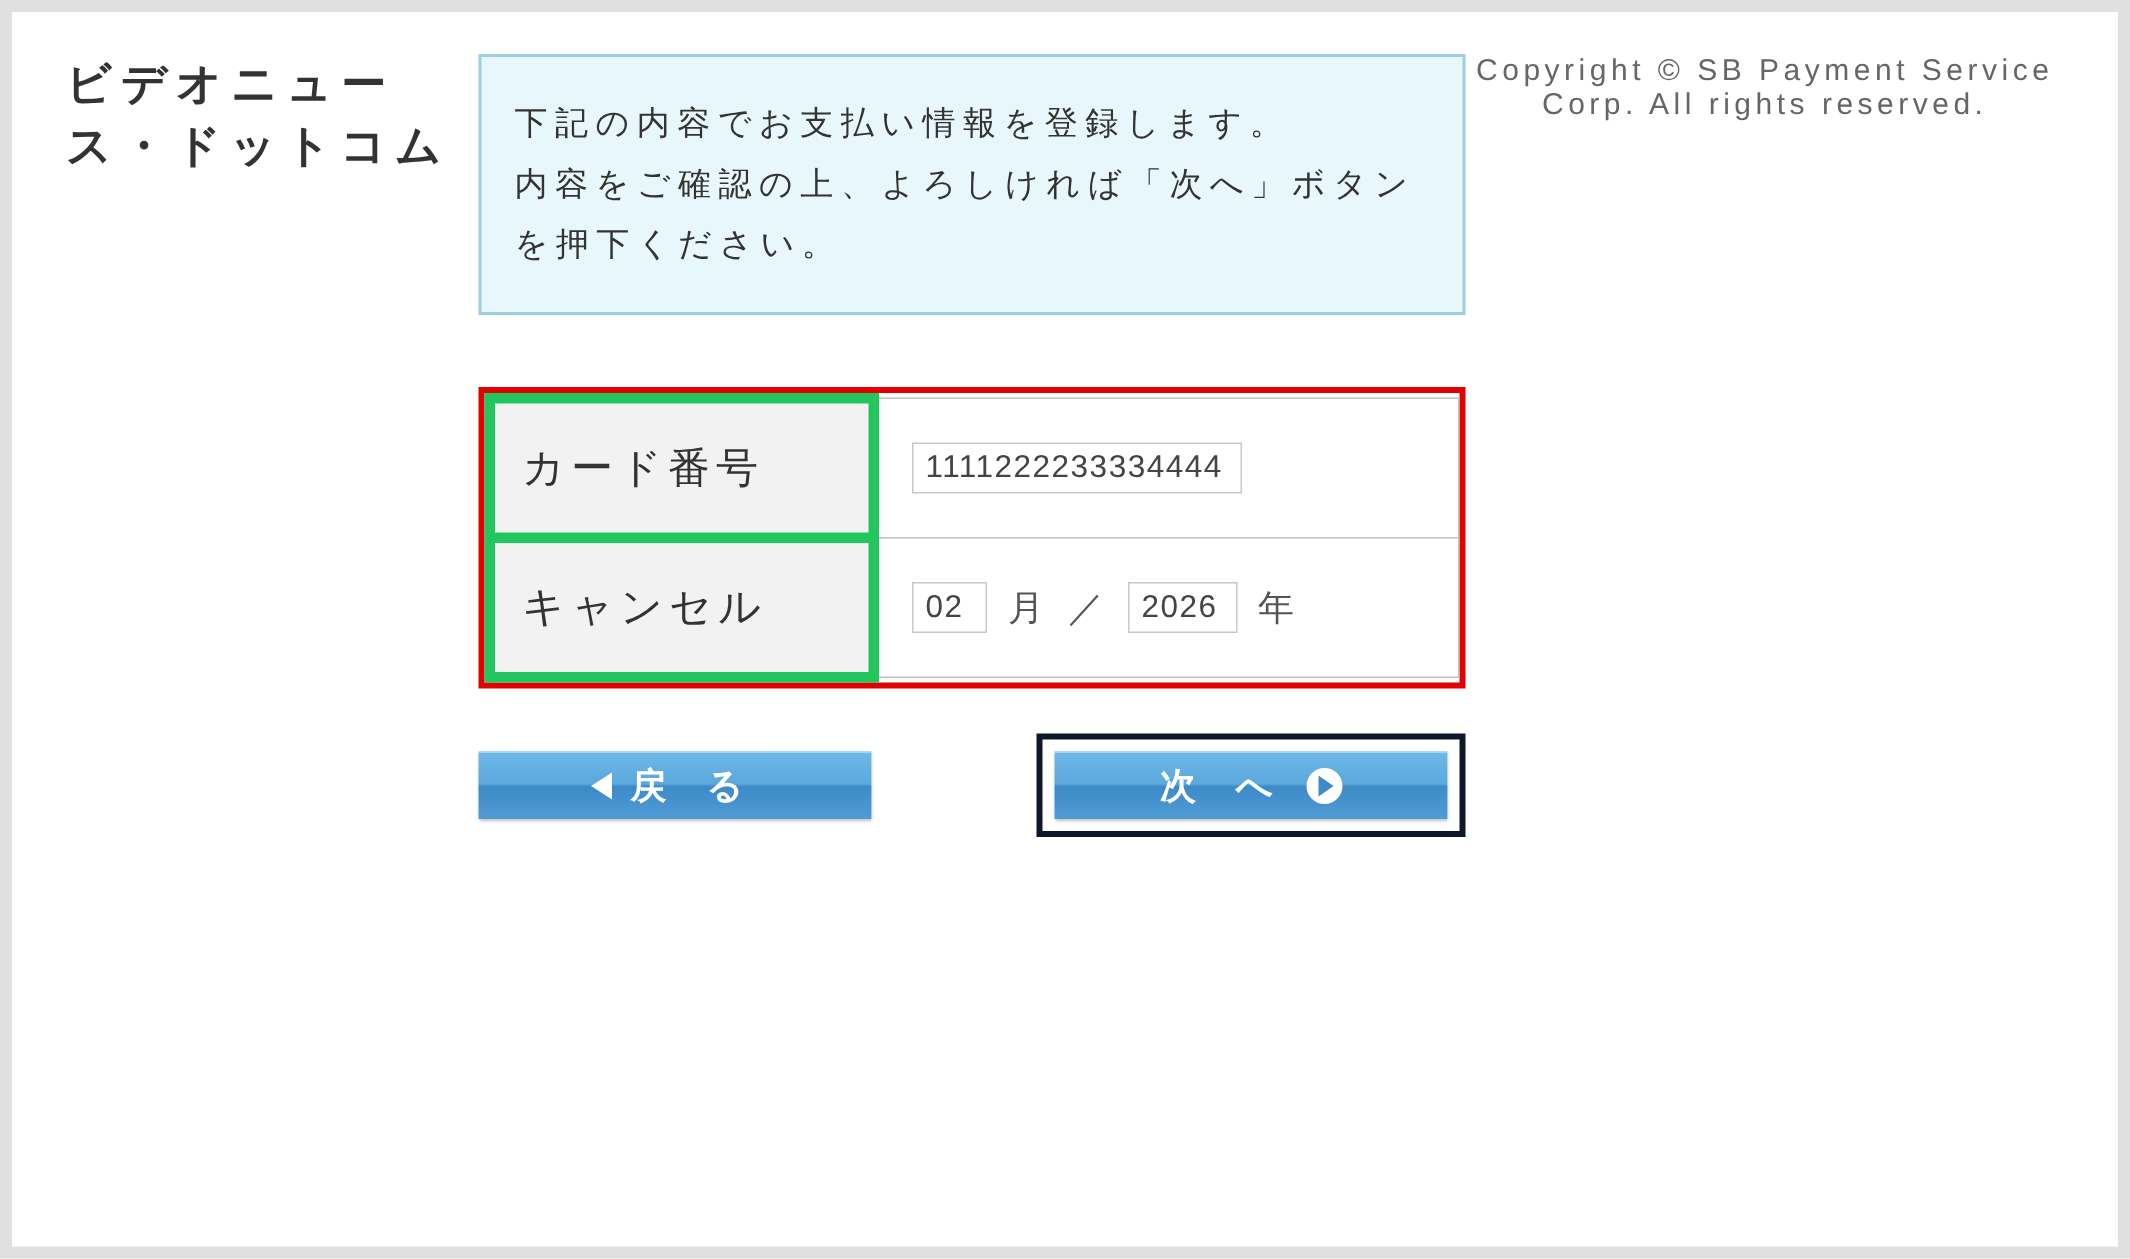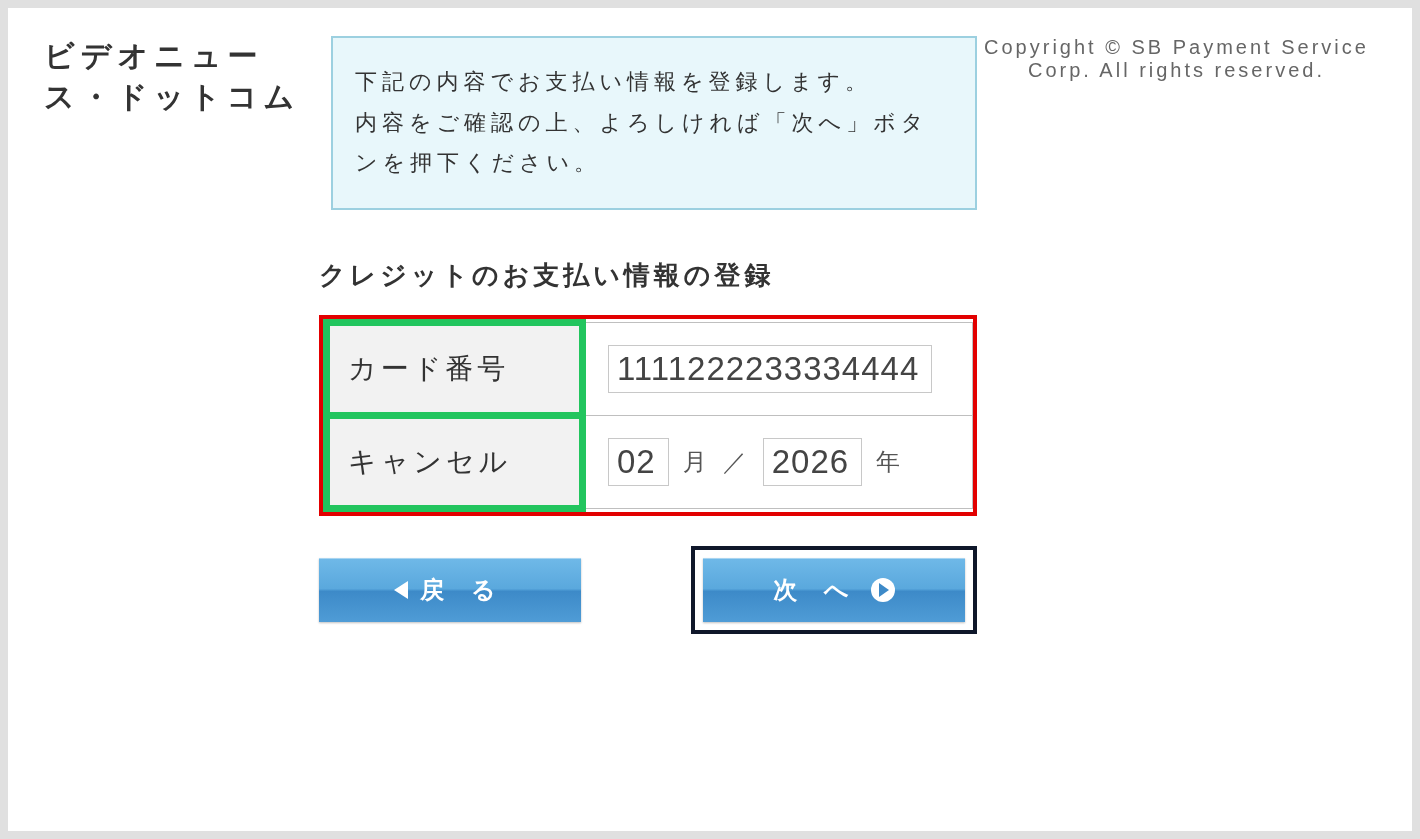--- a/index.html
+++ b/index.html
@@ -36,21 +36,20 @@
     }
     .info-box {
       background: #e8f7fb;
       border: 2px solid #9cd0e0;
       padding: 24px 22px;
       font-size: 22px;
       letter-spacing: 5px;
       line-height: 1.85;
       color: #333;
       margin-bottom: 48px;
-      margin-left: 12px;
     }
     .section-title {
       font-size: 26px;
       font-weight: bold;
       letter-spacing: 4px;
       color: #333;
       margin-bottom: 22px;
     }
     .form-table-wrap {
       border: 4px solid #e20000;
@@ -79,21 +78,21 @@
       font-size: 24px;
       color: #555;
       letter-spacing: 3px;
       vertical-align: middle;
     }
     .readonly-box {
       display: inline-block;
       background: #fff;
       border: 1px solid #c8c8c8;
       padding: 4px 12px 4px 8px;
-      font-size: 33px;
+      font-size: 21px;
       color: #444;
       letter-spacing: 1px;
     }
     .readonly-small { min-width: 50px; text-align: left; }
     .expiry-row { display: flex; align-items: center; gap: 14px; }
     .expiry-sep, .expiry-unit {
       font-size: 24px;
       color: #555;
       letter-spacing: 2px;
     }
@@ -103,21 +102,21 @@
       gap: 110px;
       align-items: center;
       margin-bottom: 30px;
     }
     .highlight-wrap {
       border: 4px solid #0f172a;
       padding: 8px;
     }
     .btn {
       width: 262px;
-      height: 64px;
+      height: 45px;
       border: none;
       cursor: pointer;
       color: #fff;
       font-size: 24px;
       font-weight: bold;
       letter-spacing: 10px;
       display: flex;
       align-items: center;
       justify-content: center;
       gap: 12px;
@@ -167,21 +166,20 @@
   <div class="site-title">ビデオニュース・ドットコム</div>
   <hr class="title-divider">
 
   <div class="content">
 
     <div class="info-box">
       <div>下記の内容でお支払い情報を登録します。</div>
       <div>内容をご確認の上、よろしければ「次へ」ボタンを押下ください。</div>
     </div>
 
-    <div class="section-title">クレジットのお支払い情報の登録</div>
 
     <div class="form-table-wrap">
       <table class="form-table">
         <tbody>
             <tr>
           <th>カード番号</th>
           <td>
             <span class="readonly-box">1111222233334444</span>
           </td>
         </tr>

